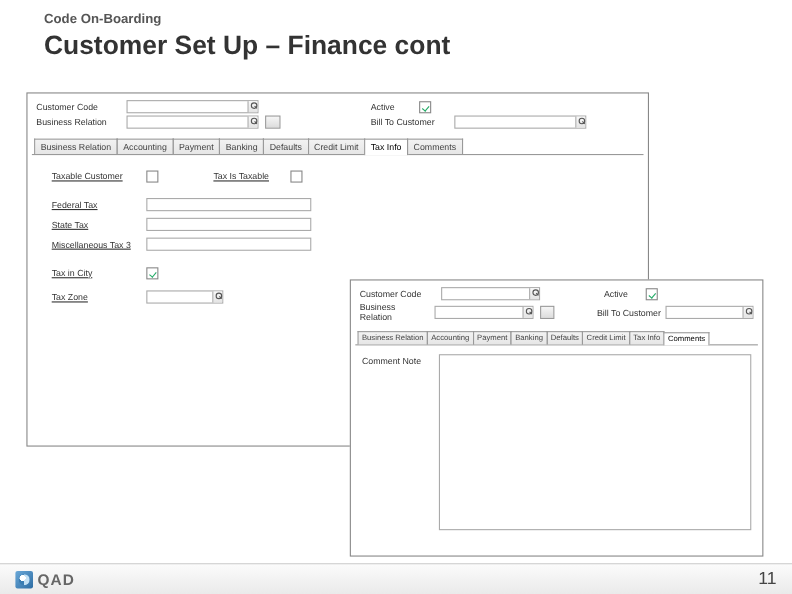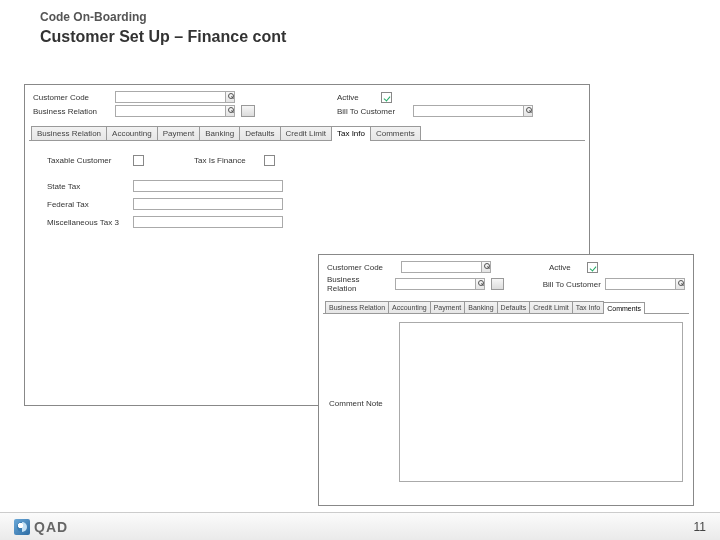--- a/index.html
+++ b/index.html
@@ -12,21 +12,21 @@
     overflow: hidden;
   }
   .slide-header {
     padding: 10px 40px 2px 40px;
     font-size: 12px;
     font-weight: bold;
     color: #555;
   }
   .slide-title {
     padding: 2px 40px 10px 40px;
-    font-size: 16px;
+    font-size: 24px;
     font-weight: bold;
     color: #333;
   }
   .window {
     position: absolute;
     border: 1px solid #888;
     background: #fff;
     font-size: 8px;
     color: #333;
   }
@@ -89,24 +89,24 @@
   .tab.active {
     background: #fff;
     color: #000;
     position: relative;
     top: 1px;
     padding-bottom: 3px;
   }
   .panel { padding: 10px 12px; }
   .form-row { display: flex; align-items: center; height: 18px; }
   .form-row .lbl { width: 96px; font-size: 8px; }
-  .form-row.indent .lbl { padding-left: 10px; width: 96px; }
+  .form-row.indent .lbl { padding-left: 10px; width: 96px; text-decoration: underline; }
   .field.w-mid { width: 150px; }
   .field.w-short { width: 70px; }
-  .comment-row { display: flex; align-items: center; padding: 8px 10px; }
+  .comment-row { display: flex; align-items: flex-start; padding: 8px 10px; }
   .comment-row .lbl { width: 70px; font-size: 8px; padding-top: 2px; }
   .comment-box { flex: 1; height: 160px; border: 1px solid #aaa; background: #fff; }
 
   .footer-bar {
     position: absolute; left: 0; bottom: 0; width: 100%; height: 28px;
     background: linear-gradient(#fbfbfb,#eaeaea);
     border-top: 1px solid #ccc;
     display: flex; align-items: center; justify-content: space-between;
     padding: 0 14px;
   }
@@ -115,21 +115,21 @@
     width: 16px; height: 16px;
     background: linear-gradient(135deg,#6aa8d8,#2d6ca3);
     border-radius: 2px; position: relative;
   }
   .logo-mark::after{
     content:""; position:absolute; left:3px; top:3px; width:10px; height:10px;
     border-radius: 50%;
     background: radial-gradient(circle at 35% 35%, #fff 0 30%, transparent 31%),
                 conic-gradient(#c4e1f5 0 50%, #3a7db3 0 100%);
   }
-  .page-no { font-size: 12px; color: #444; }
+  .page-no { font-size: 16px; color: #444; }
   .spacer-col { width: 30px; }
 </style>
 </head>
 <body>
 
 <div class="slide-header">Code On-Boarding</div>
 <div class="slide-title">Customer Set Up – Finance cont</div>
 
 <div class="window w1">
   <div class="header-row">
@@ -167,44 +167,55 @@
     <span class="tab">Credit Limit</span>
     <span class="tab active">Tax Info</span>
     <span class="tab">Comments</span>
   </div>
 
   <div class="panel">
     <div class="form-row indent">
       <span class="lbl">Taxable Customer</span>
       <span class="chk"></span>
       <span style="width:40px"></span>
-      <span class="lbl" style="width:80px">Tax Is Finance</span>
+      <span class="lbl" style="width:80px">Tax Is Taxable</span>
       <span class="chk"></span>
     </div>
     <div style="height:8px"></div>
+    <div class="form-row indent">
+      <span class="lbl">Federal Tax</span>
+      <span class="field w-mid">
+          <input class="field-input" value="" style="">
+        </span>
+    </div>
     <div class="form-row indent">
       <span class="lbl">State Tax</span>
       <span class="field w-mid">
           <input class="field-input" value="" style="">
         </span>
     </div>
     <div class="form-row indent">
-      <span class="lbl">Federal Tax</span>
-      <span class="field w-mid">
-          <input class="field-input" value="" style="">
-        </span>
-    </div>
-    <div class="form-row indent">
       <span class="lbl">Miscellaneous Tax 3</span>
       <span class="field w-mid">
           <input class="field-input" value="" style="">
         </span>
     </div>
     <div style="height:8px"></div>
+    <div class="form-row indent">
+      <span class="lbl">Tax in City</span>
+      <span class="chk on"></span>
+    </div>
     <div style="height:4px"></div>
+    <div class="form-row indent">
+      <span class="lbl">Tax Zone</span>
+      <span class="field w-short">
+          <input class="field-input" value="" style="">
+          <span class="lookup-icon"></span>
+        </span>
+    </div>
   </div>
 </div>
 
 <div class="window w2">
   <div class="header-row">
     <span class="cell-label" style="width:70px">Customer Code</span>
     <span class="field" style="width:90px">
       <input class="field-input" value="" style="">
       <span class="lookup-icon"></span>
     </span>

